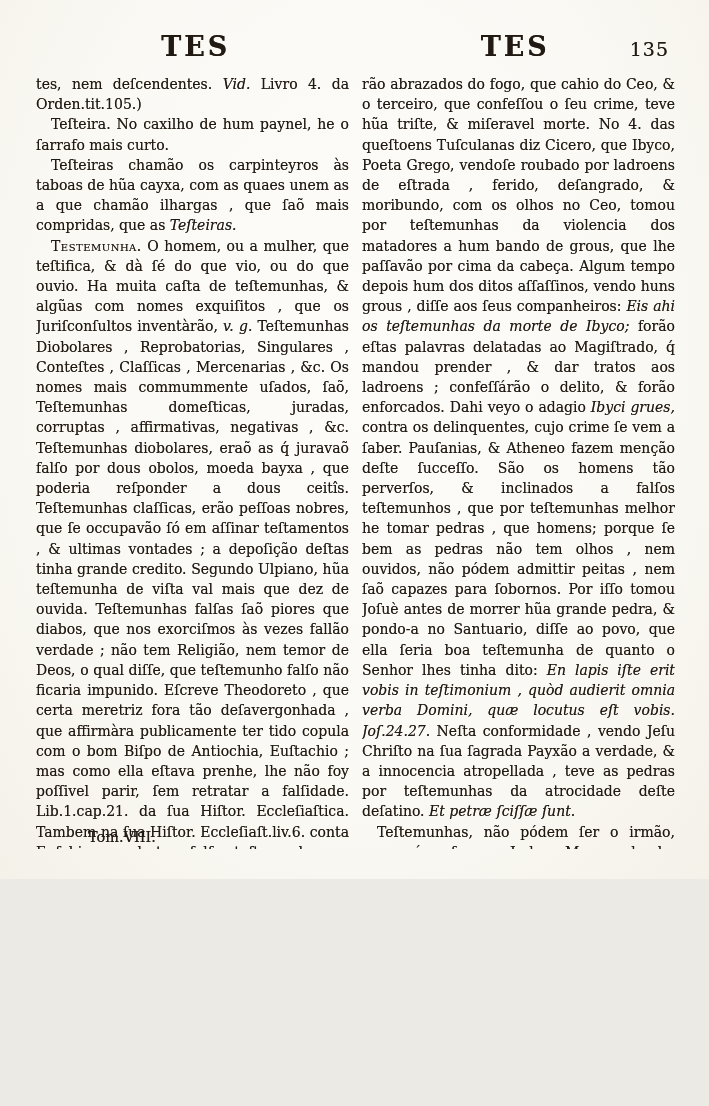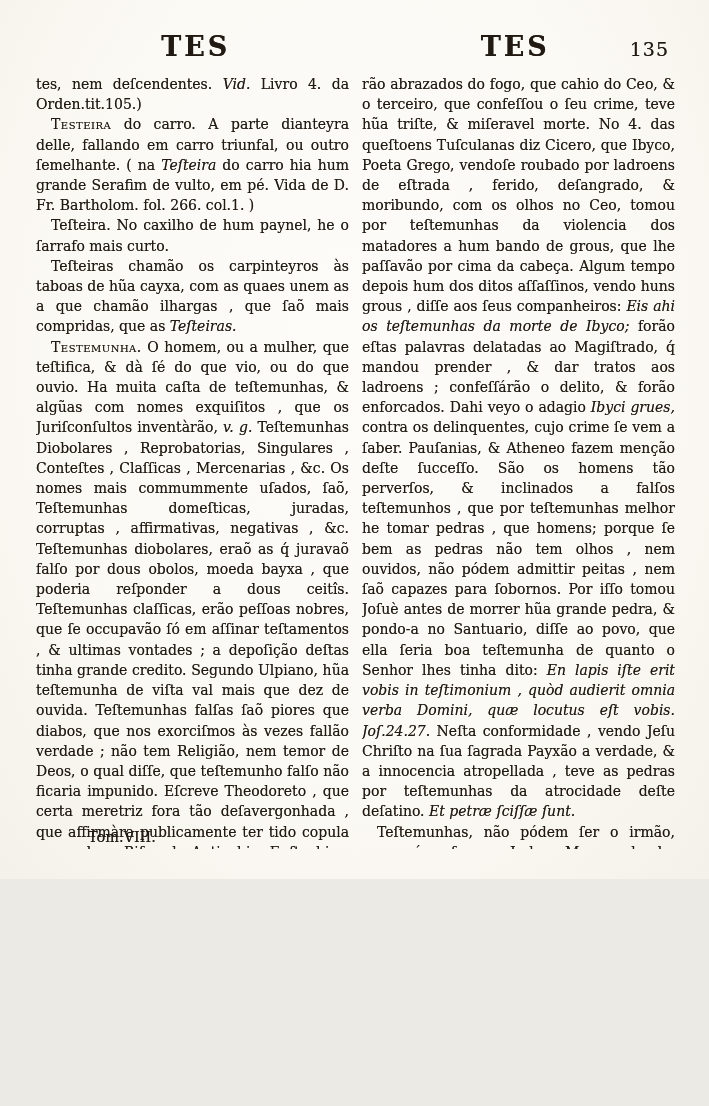--- a/index.html
+++ b/index.html
@@ -76,21 +76,20 @@
     <div class="head-half">
       <span>TES</span>
       <span class="page-number">135</span>
     </div>
   </header>
 
   <div class="columns">
 
     <div class="col">
       <p class="para"><span>tes, nem deſcendentes. </span><span class="italic">Vid.</span><span> Livro 4. da Orden.tit.105.)</span></p>
-      <p class="para indent"><span class="smallcaps">Testeira</span><span> do carro. A parte dianteyra delle, fallando em carro triunfal, ou outro ſemelhante. ( na </span><span class="italic">Teſteira</span><span> do carro hia hum grande Serafim de vulto, em pé. Vida de D. Fr. Bartholom. fol. 266. col.1. )</span></p>
       <p class="para indent"><span>Teſteira. No caxilho de hum paynel, he o ſarrafo mais curto.</span></p>
       <p class="para indent"><span>Teſteiras chamão os carpinteyros às taboas de hũa cayxa, com as quaes unem as a que chamão ilhargas , que ſaõ mais compridas, que as </span><span class="italic">Teſteiras.</span></p>
       <p class="para indent"><span class="smallcaps">Testemunha.</span><span> O homem, ou a mulher, que teſtifica, &amp; dà ſé do que vio, ou do que ouvio. Ha muita caſta de teſtemunhas, &amp; algũas com nomes exquiſitos , que os Juriſconſultos inventàrão, </span><span class="italic">v. g.</span><span> Teſtemunhas Diobolares , Reprobatorias, Singulares , Conteſtes , Claſſicas , Mercenarias , &amp;c. Os nomes mais commummente uſados, ſaõ, Teſtemunhas domeſticas, juradas, corruptas , affirmativas, negativas , &amp;c. Teſtemunhas diobolares, eraõ as q́ juravaõ falſo por dous obolos, moeda bayxa , que poderia reſponder a dous ceitîs. Teſtemunhas claſſicas, erão peſſoas nobres, que ſe occupavão ſó em aſſinar teſtamentos , &amp; ultimas vontades ; a depoſição deſtas tinha grande credito. Segundo Ulpiano, hũa teſtemunha de viſta val mais que dez de ouvida. Teſtemunhas falſas ſaõ piores que diabos, que nos exorciſmos às vezes fallão verdade ; não tem Religião, nem temor de Deos, o qual diſſe, que teſtemunho falſo não ficaria impunido. Eſcreve Theodoreto , que certa meretriz fora tão deſavergonhada , que affirmàra publicamente ter tido copula com o bom Biſpo de Antiochia, Euſtachio ; mas como ella eſtava prenhe, lhe não foy poſſivel parir, ſem retratar a falſidade. Lib.1.cap.21. da ſua Hiſtor. Eccleſiaſtica. Tambem na ſua Hiſtor. Eccleſiaſt.liv.6. conta Euſebio, que de tres falſos teſtemunhas, os quaes juràrão terem achado em fragrante delito ao bom Narciſo , Biſpo de Jeruſalem, dous fo-</span></p>
       <div class="col-footer tom-line">
         <span>Tom.VIII.</span>
       </div>
     </div>
 
     <div class="col">
       <p class="para"><span>rão abrazados do fogo, que cahio do Ceo, &amp; o terceiro, que confeſſou o ſeu crime, teve hũa triſte, &amp; miſeravel morte. No 4. das queſtoens Tuſculanas diz Cicero, que Ibyco, Poeta Grego, vendoſe roubado por ladroens de eſtrada , ferido, deſangrado, &amp; moribundo, com os olhos no Ceo, tomou por teſtemunhas da violencia dos matadores a hum bando de grous, que lhe paſſavão por cima da cabeça. Algum tempo depois hum dos ditos aſſaſſinos, vendo huns grous , diſſe aos ſeus companheiros: </span><span class="italic">Eis ahi os teſtemunhas da morte de Ibyco;</span><span> forão eſtas palavras delatadas ao Magiſtrado, q́ mandou prender , &amp; dar tratos aos ladroens ; confeſſárão o delito, &amp; forão enforcados. Dahi veyo o adagio </span><span class="italic">Ibyci grues,</span><span> contra os delinquentes, cujo crime ſe vem a ſaber. Pauſanias, &amp; Atheneo fazem menção deſte ſucceſſo. São os homens tão perverſos, &amp; inclinados a falſos teſtemunhos , que por teſtemunhas melhor he tomar pedras , que homens; porque ſe bem as pedras não tem olhos , nem ouvidos, não pódem admittir peitas , nem ſaõ capazes para ſobornos. Por iſſo tomou Joſuè antes de morrer hũa grande pedra, &amp; pondo-a no Santuario, diſſe ao povo, que ella ſeria boa teſtemunha de quanto o Senhor lhes tinha dito: </span><span class="italic">En lapis iſte erit vobis in teſtimonium , quòd audierit omnia verba Domini, quæ locutus eſt vobis. Joſ.24.27.</span><span> Neſta conformidade , vendo Jeſu Chriſto na ſua ſagrada Payxão a verdade, &amp; a innocencia atropellada , teve as pedras por teſtemunhas da atrocidade deſte deſatino. </span><span class="italic">Et petræ ſciſſæ ſunt.</span></p>

